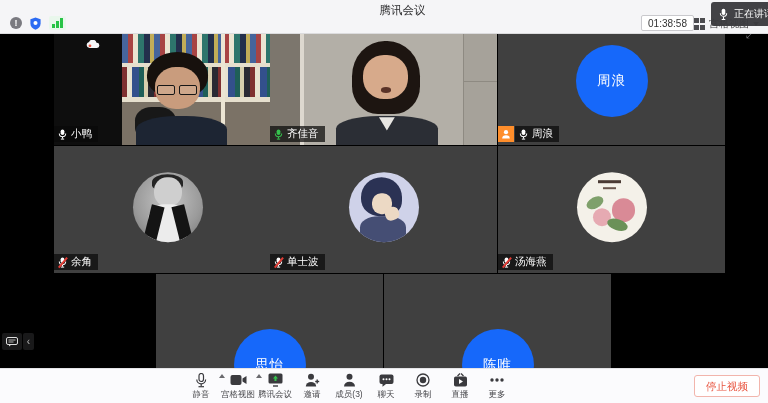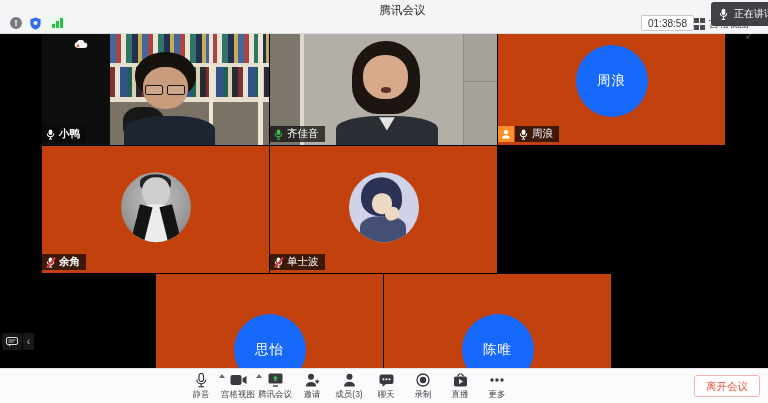--- a/index.html
+++ b/index.html
@@ -28,39 +28,39 @@
     border-top:4px solid #555; }
   .expand-ic { position:absolute; right:14px; top:29px; z-index:15; color:#8a8a8e; font-size:10px; }
 
   
   .toast { position:absolute; left:711px; top:2px; height:24px; width:120px; z-index:30;
     background:rgba(58,58,62,.96); border-radius:3px; display:flex; align-items:center;
     gap:6px; padding:0 8px; color:#fff; font-size:10px; white-space:nowrap; }
 
   
   .stage { position:absolute; top:34px; left:0; width:768px; height:369px; background:#000; }
-  .tile { position:absolute; background:#c2410c; overflow:hidden; }
+  .tile { position:absolute; background:#404040; overflow:hidden; }
   .r1 { top:0; height:111px; } .r2 { top:112px; height:127px; } .r3 { top:240px; height:163px; }
-  .c1 { left:42px; width:227px;font-weight:bold; } .c2 { left:270px; width:227px; } .c3 { left:498px; width:227px; }
+  .c1 { left:54px; width:227px; } .c2 { left:270px; width:227px; } .c3 { left:498px; width:227px; }
   .b1 { left:156px; width:227px; } .b2 { left:384px; width:227px; }
   .tile.speaking { box-shadow:inset 0 0 0 1px #25a244; }
 
   .namelabel { position:absolute; left:0; bottom:3px; display:flex; align-items:stretch; z-index:5; }
   .nl-dark { display:flex; align-items:center; gap:3px; background:rgba(10,10,10,.72);
     color:#fff; font-size:10.5px; padding:1px 6px 1px 3px; height:16px; }
   .hostbadge { width:16px; height:16px; background:#ff8e2b; display:flex; align-items:center;
     justify-content:center; margin-right:1px; }
   .micwrap { position:relative; width:11px; height:11px; flex:none; }
   .slash { position:absolute; left:5px; top:-1px; width:1.6px; height:13px; background:#e23c35; transform:rotate(40deg); }
 
   .initial-circle { position:absolute; left:50%; top:50%; transform:translate(-50%,-50%);
     width:72px; height:72px; border-radius:50%; background:#1668fa; color:#fff;
     display:flex; align-items:center; justify-content:center; font-size:13.5px; letter-spacing:1px; }
   .r1 .initial-circle { top:42%; }
-  .r3 .initial-circle { top:40px; transform:translate(-50%,0); }
+  .r3 .initial-circle { top:55px; transform:translate(-50%,0); }
   .avatar-circle { position:absolute; left:50%; top:50%; transform:translate(-50%,-54%);
     width:70px; height:70px; border-radius:50%; overflow:hidden; }
 
   
   .sc { position:absolute; inset:0; }
   .t1 { background:#0e0e0e; }
   .t1 .shelf { position:absolute; left:30%; right:0; top:0; bottom:0; background:#cdc3ae; }
   .t1 .books1 { position:absolute; left:0; right:0; top:0; height:26%;
     background:repeating-linear-gradient(90deg,#46659c 0 6px,#a84444 6px 11px,#ebe4d2 11px 16px,#2e756c 16px 22px,#232f4c 22px 28px,#c2ad58 28px 32px); }
   .t1 .board1 { position:absolute; left:0; right:0; top:26%; height:4%; background:#e6dfcd; }
@@ -306,20 +306,44 @@
                 <line x1="5" y1="8.5" x2="5" y2="10.5" stroke="#fff" stroke-width="1.1"></line>
                 <line x1="3.2" y1="11" x2="6.8" y2="11" stroke="#fff" stroke-width="1.1"></line>
               </svg>
             <span class="slash"></span>
           </span>
           <span>单士波</span>
         </span>
       </div>
     </div>
 
+    <div class="tile r2 c3">
+      <div class="avatar-circle av-tang">
+        <div class="tx1"></div>
+          <div class="tx2"></div>
+        <div class="lf1"></div>
+          <div class="fl1"></div>
+          <div class="fl2"></div>
+          <div class="lf2"></div>
+      </div>
+      <div class="namelabel">
+        <span class="nl-dark">
+          <span class="micwrap">
+            <svg width="11" height="11" viewBox="0 0 10 12">
+                <rect x="3" y="0.5" width="4" height="6" rx="2" fill="#fff"></rect>
+                <path d="M1.5 5 a3.5 3.5 0 0 0 7 0" fill="none" stroke="#fff" stroke-width="1.1"></path>
+                <line x1="5" y1="8.5" x2="5" y2="10.5" stroke="#fff" stroke-width="1.1"></line>
+                <line x1="3.2" y1="11" x2="6.8" y2="11" stroke="#fff" stroke-width="1.1"></line>
+              </svg>
+            <span class="slash"></span>
+          </span>
+          <span>汤海燕</span>
+        </span>
+      </div>
+    </div>
 
     <div class="tile r3 b1">
       <div class="initial-circle">思怡</div>
     </div>
     <div class="tile r3 b2">
       <div class="initial-circle">陈唯</div>
     </div>
 
     <div class="chat-toggle">
       <span class="bx bx1">
@@ -424,16 +448,16 @@
         <span class="ticon">
           <svg width="16" height="6" viewBox="0 0 16 6">
               <circle cx="3" cy="3" r="1.7" fill="#3a3a3e"></circle>
               <circle cx="8" cy="3" r="1.7" fill="#3a3a3e"></circle>
               <circle cx="13" cy="3" r="1.7" fill="#3a3a3e"></circle>
             </svg>
         </span>
         <span class="tlabel">更多</span>
       </div>
     </div>
-    <div class="leave-btn">离开会议</div>
+    <div class="leave-btn">停止视频</div>
   </div>
 
 </div>
 
 </body></html>

